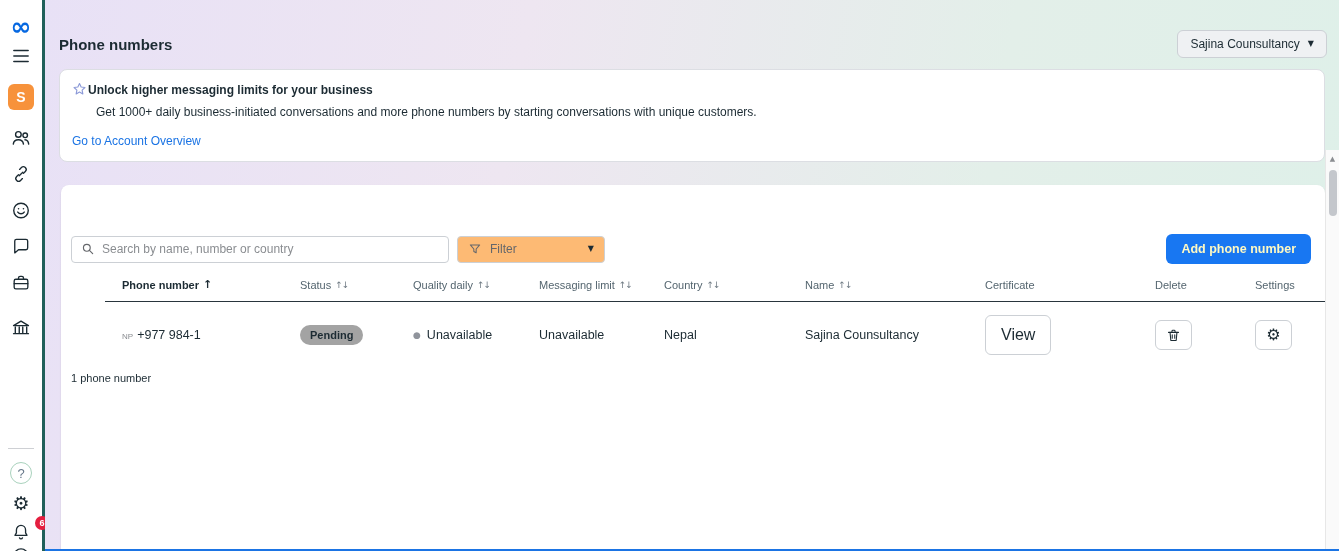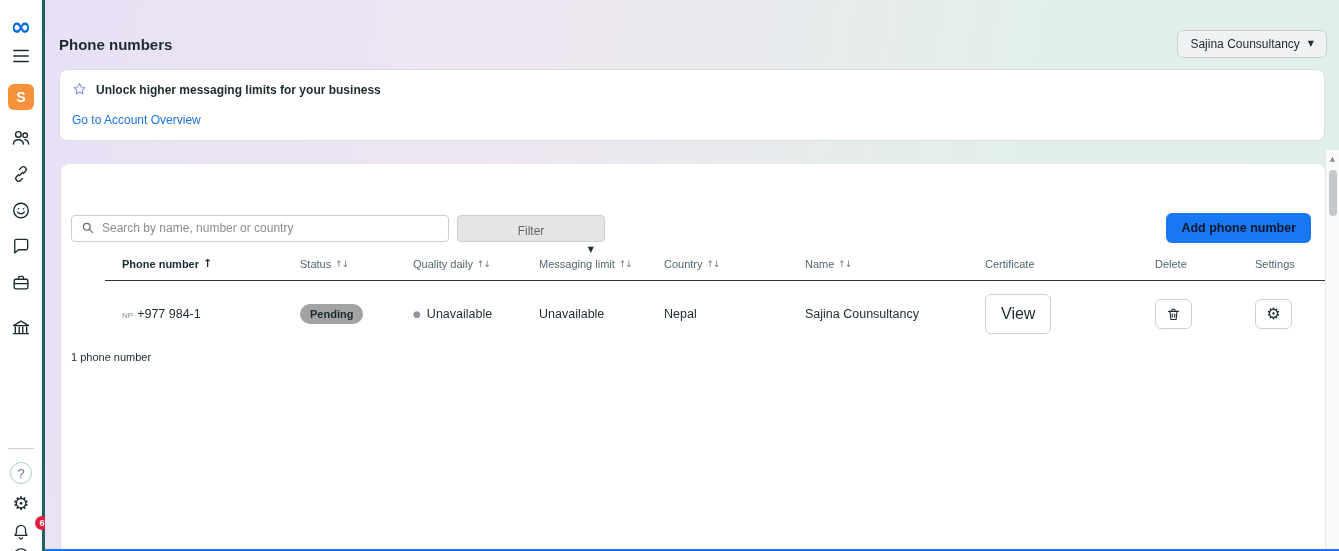--- a/index.html
+++ b/index.html
@@ -31,41 +31,41 @@
 
   .topbar { display:flex; align-items:center; justify-content:space-between; padding:13px 12px 9px 14px;margin-top:17px; }
   .page-title { font-size:15px; font-weight:bold; color:#1c2b33; }
   .account-selector { display:flex; align-items:center; gap:8px; background:#eff1f3;
     border:1px solid #ccd0d5; border-radius:6px; padding:6px 12px; font-size:12px; color:#1c2b33;
     font-family:inherit; cursor:pointer; }
   .caret { font-family:"DejaVu Sans",sans-serif; font-size:8px; color:#1c2b33; line-height:1; }
 
   .banner { margin:2px 14px 0 14px; background:#fff; border:1px solid #dcdee3; border-radius:8px;
     padding:11px 16px 12px 11px; }
-  .banner-head { display:flex; align-items:center; gap:8px; }
+  .banner-head { display:flex; align-items:center; }
   .banner-title { font-size:12px; font-weight:bold; color:#1c2b33; }
   .banner-desc { font-size:12px; color:#1c2b33; margin:7px 0 0 25px; }
   .banner-link { display:inline-block; font-size:12px; color:#1b74e4; text-decoration:none;
     margin:15px 0 0 1px; cursor:pointer; }
 
   .card { flex:1; margin:23px 14px 0 16px; background:#fff; border-radius:8px 8px 0 0;
     box-shadow:0 1px 2px rgba(0,0,0,0.12); min-height:0; }
 
   .toolbar { display:flex; align-items:center; padding:13px 14px 0 10px;margin-top:36px; }
   .search-box { display:flex; align-items:center; gap:7px; width:378px; height:27px;
     border:1px solid #ccd0d5; border-radius:4px; padding:0 9px; background:#fff; }
   .search-box input { border:none; outline:none; flex:1; font-size:12px; color:#1c2b33;
     font-family:inherit; background:transparent; }
   .search-box input::placeholder { color:#8a8d91; }
   .filter-btn { display:flex; align-items:center; gap:8px; width:148px; height:27px;
-    border:1px solid #ccd0d5; border-radius:4px; background:#e5e5e5; padding:0 10px;
-    font-size:12px; color:#65676b; font-family:inherit; cursor:pointer;flex-direction:column; }
+    border:1px solid #ccd0d5; border-radius:4px; background:#fdba74; padding:0 10px;
+    font-size:12px; color:#65676b; font-family:inherit; cursor:pointer; }
   .filter-btn .caret { margin-left:auto; color:#1c2b33; }
   .filter-btn { margin-left:8px; }
-  .add-btn { margin-left:auto; background:#1877f2; color:#0f172a; border:none; border-radius:6px;
+  .add-btn { margin-left:auto; background:#1877f2; color:#fef9c3; border:none; border-radius:6px;
     padding:8px 15px; font-size:12.5px; font-weight:bold; font-family:inherit; cursor:pointer; }
 
   .thead, .trow { display:grid; padding:0 17px;
     grid-template-columns:178px 113px 126px 125px 141px 180px 170px 100px auto; align-items:center;margin-left:44px; }
   .thead { margin-top:14px; padding-bottom:10px; border-bottom:1px solid #29353d; }
   .th { display:flex; align-items:center; gap:4px; font-size:11px; color:#54656f; }
   .th.active { color:#1c2b33; font-weight:bold; }
   .sort { font-family:"DejaVu Sans",sans-serif; font-size:9px; color:#6f7a83; letter-spacing:-1px; }
   .th.active .sort { color:#1c2b33; font-size:11px; letter-spacing:0; }
 
@@ -185,20 +185,21 @@
       </button>
     </div>
 
     <section class="banner">
       <div class="banner-head">
         <svg width="17" height="17" viewBox="0 0 24 24" fill="none" stroke="#8c9ad8" stroke-width="1.6" stroke-linejoin="round">
             <path d="M12 3.6l2.3 4.9 5.4.7-4 3.7 1 5.3-4.7-2.6-4.7 2.6 1-5.3-4-3.7 5.4-.7z"></path>
           </svg>
         <span class="banner-title">Unlock higher messaging limits for your business</span>
       </div>
+      <p class="banner-desc">Get 1000+ daily business-initiated conversations and more phone numbers by starting conversations with unique customers.</p>
       <a class="banner-link">Go to Account Overview</a>
     </section>
 
     <section class="card">
       <div class="toolbar">
         <div class="search-box">
           <svg width="14" height="14" viewBox="0 0 24 24" fill="none" stroke="#65676b" stroke-width="2" stroke-linecap="round">
               <circle cx="10" cy="10" r="5.8"></circle>
               <path d="M14.5 14.5L20 20"></path>
             </svg>

